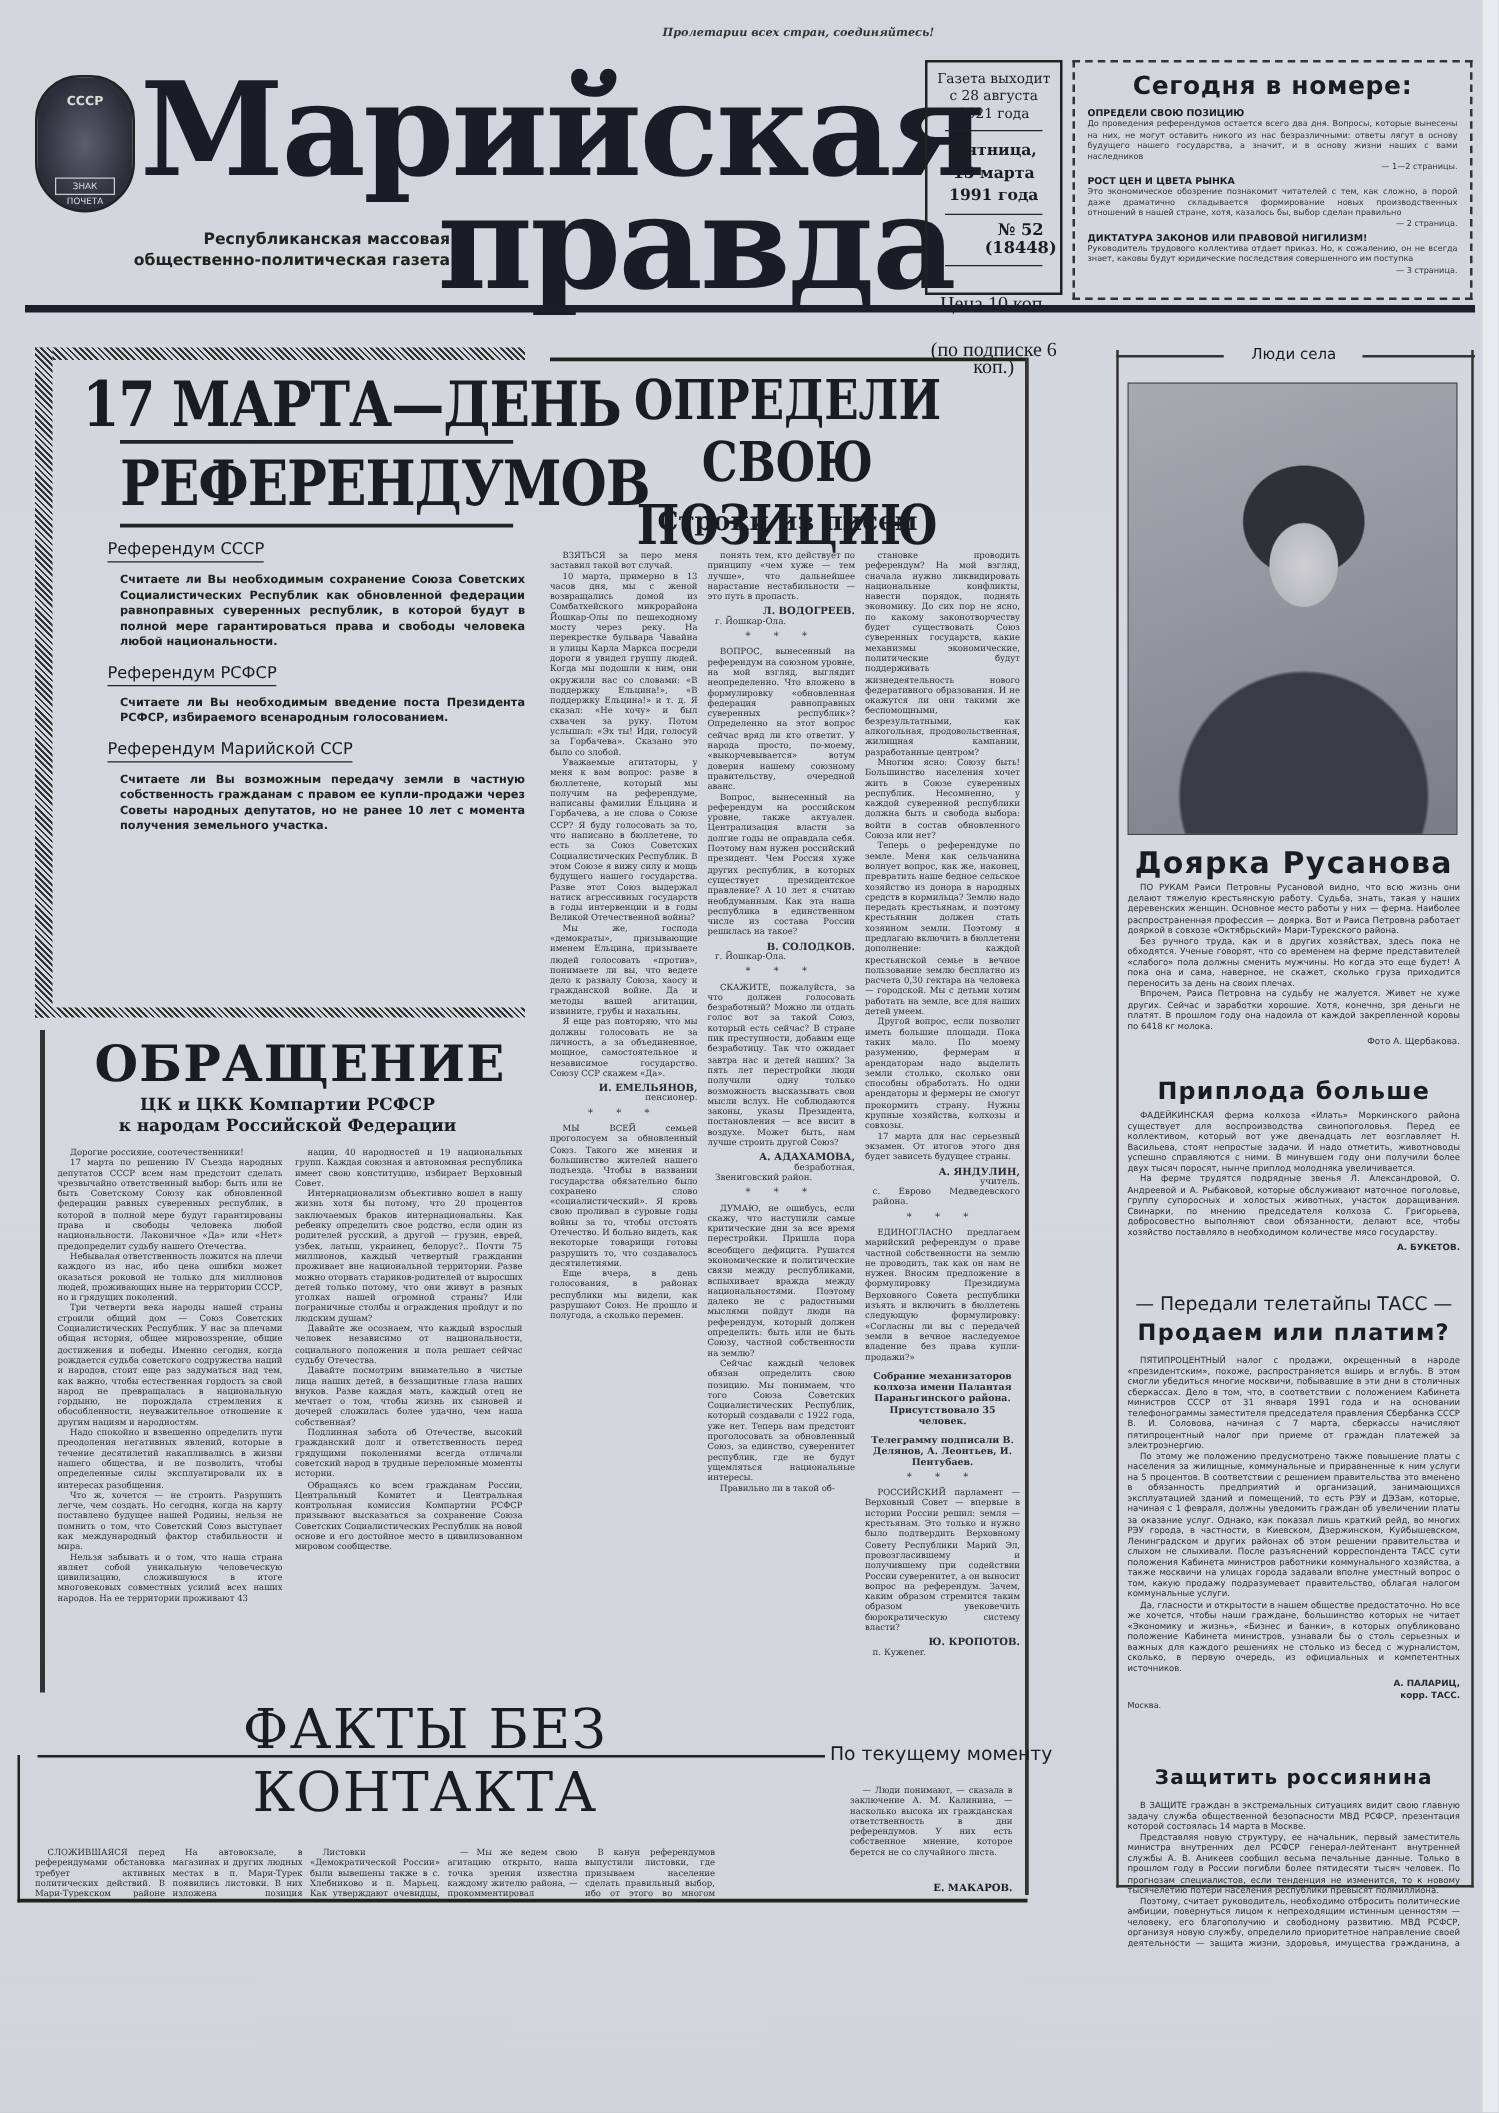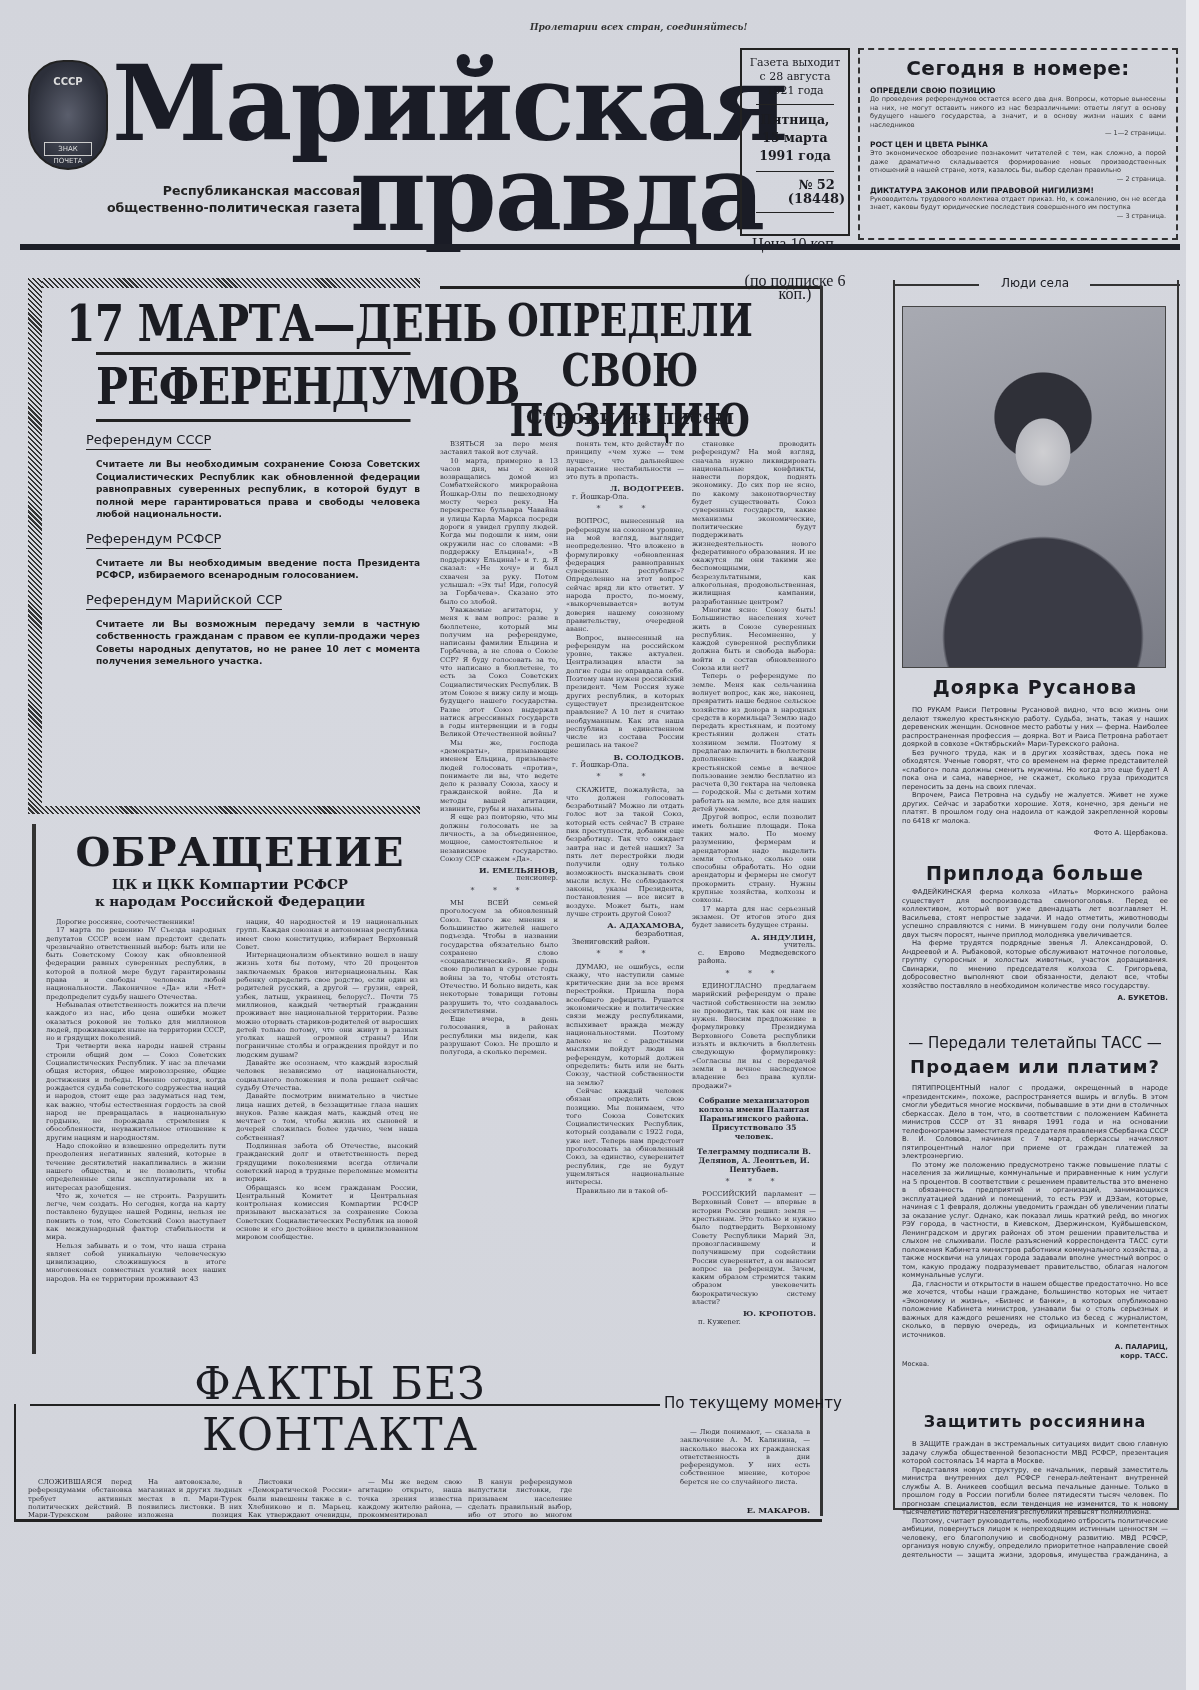--- a/index.html
+++ b/index.html
@@ -273,21 +273,21 @@
     <p>РОССИЙСКИЙ парламент — Верховный Совет — впервые в истории России решил: земля — крестьянам. Это только и нужно было подтвердить Верховному Совету Республики Марий Эл, провозгласившему и получившему при содействии России суверенитет, а он выносит вопрос на референдум. Зачем, каким образом стремится таким образом увековечить бюрократическую систему власти?</p>
     <div class="sig">Ю. КРОПОТОВ.</div>
     <div class="place">п. Кужener.</div>
   </div>
 
   <div class="right-frame"></div>
   <div class="right-head-line-l"></div>
   <div class="right-head-line-r"></div>
   <div class="right-head">Люди села</div>
   <div class="photo"></div>
-  <div class="rh2" style="top:676px; font-size:19px; letter-spacing:1px;">Доярка Русанова</div>
+  <div class="rh2" style="top:676px; font-size:24px; letter-spacing:1px;">Доярка Русанова</div>
   <div class="rtext" style="top:706px;">
     <p>ПО РУКАМ Раиси Петровны Русановой видно, что всю жизнь они делают тяжелую крестьянскую работу. Судьба, знать, такая у наших деревенских женщин. Основное место работы у них — ферма. Наиболее распространенная профессия — доярка. Вот и Раиса Петровна работает дояркой в совхозе «Октябрьский» Мари-Турекского района.</p>
     <p>Без ручного труда, как и в других хозяйствах, здесь пока не обходятся. Ученые говорят, что со временем на ферме представителей «слабого» пола должны сменить мужчины. Но когда это еще будет! А пока она и сама, наверное, не скажет, сколько груза приходится переносить за день на своих плечах.</p>
     <p>Впрочем, Раиса Петровна на судьбу не жалуется. Живет не хуже других. Сейчас и заработки хорошие. Хотя, конечно, зря деньги не платят. В прошлом году она надоила от каждой закрепленной коровы по 6418 кг молока.</p>
     <div class="rsig" style="font-weight:normal">Фото А. Щербакова.</div>
   </div>
 
   <div class="rh2" style="top:862px; font-size:19px; letter-spacing:1px;">Приплода больше</div>
   <div class="rtext" style="top:888px;">
     <p>ФАДЕЙКИНСКАЯ ферма колхоза «Илать» Моркинского района существует для воспроизводства свинопоголовья. Перед ее коллективом, который вот уже двенадцать лет возглавляет Н. Васильева, стоят непростые задачи. И надо отметить, животноводы успешно справляются с ними. В минувшем году они получили более двух тысяч поросят, нынче приплод молодняка увеличивается.</p>

